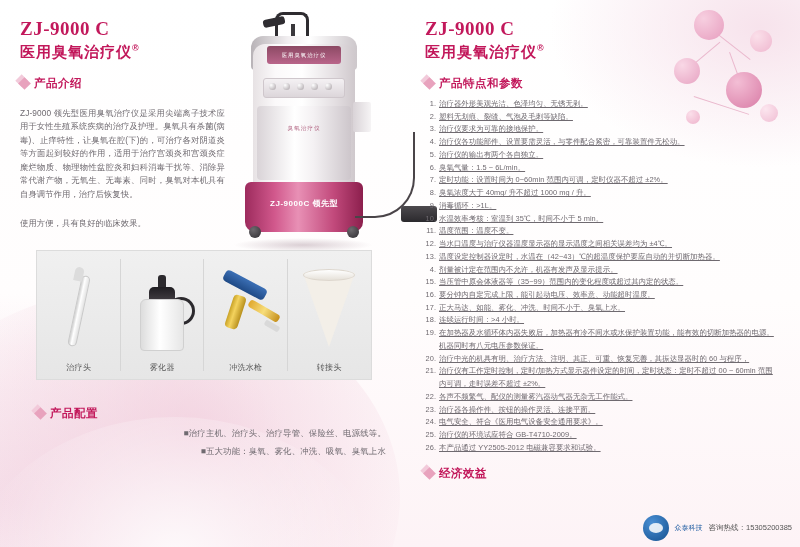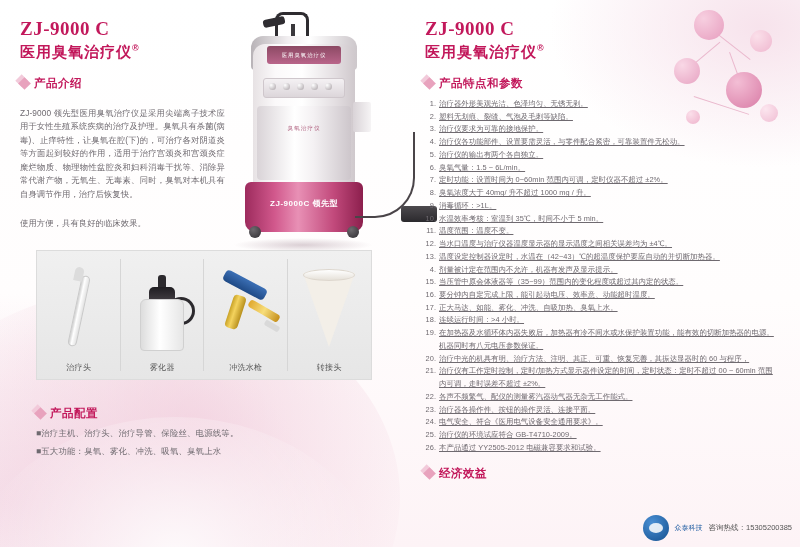--- a/index.html
+++ b/index.html
@@ -216,21 +216,21 @@
   }
   .cone-rim {
     position:absolute; left:50%; top:8px; transform:translateX(-50%);
     width:52px; height:12px; border-radius:50%;
     background:linear-gradient(180deg,#ffffff,#e6e1d9);
     border:1px solid #ddd7ce;
   }
 
   
   .cfg { position:absolute; left:36px; top:392px; width:350px; }
-  .cfg-line { font-size:8.4px; color:#6f6a70; margin-top:7px; letter-spacing:.2px; }
+  .cfg-line { font-size:8.4px; color:#6f6a70; margin-top:7px; letter-spacing:.2px;text-align:right; }
 
   
   .right { position:absolute; left:425px; top:18px; width:350px; }
   .rlist {
     margin-top:7px; font-size:7.4px; line-height:1.72; color:#6f6a70;
     letter-spacing:.05px;
   }
   .rlist .row { display:flex; gap:3px; }
   .rlist .num { width:11px; flex:0 0 11px; text-align:right; }
   .rlist .txt { flex:1;text-decoration:underline; }
@@ -441,21 +441,21 @@
       <div class="row">
           <div class="num">15.</div>
           <div class="txt">当压管中原会体液器等（35~99）范围内的变化程度或超过其内定的状态。</div>
         </div>
       <div class="row">
           <div class="num">16.</div>
           <div class="txt">要分钟内自定完成上限，能引起动电压、效率意、动能超时温度。</div>
         </div>
       <div class="row">
           <div class="num">17.</div>
-          <div class="txt">正大马达、如能、雾化、冲洗、自吸加热、臭氧上水。</div>
+          <div class="txt">正大马达、如能、雾化、冲洗、时间不小于、臭氧上水。</div>
         </div>
       <div class="row">
           <div class="num">18.</div>
           <div class="txt">连续运行时间：&gt;4 小时。</div>
         </div>
       <div class="row">
           <div class="num">19.</div>
           <div class="txt">在加热器及水循环体内器失败后，加热器有冷不间水或水保护装置功能，能有效的切断加热器的电源。</div>
         </div>
       <div class="row">

